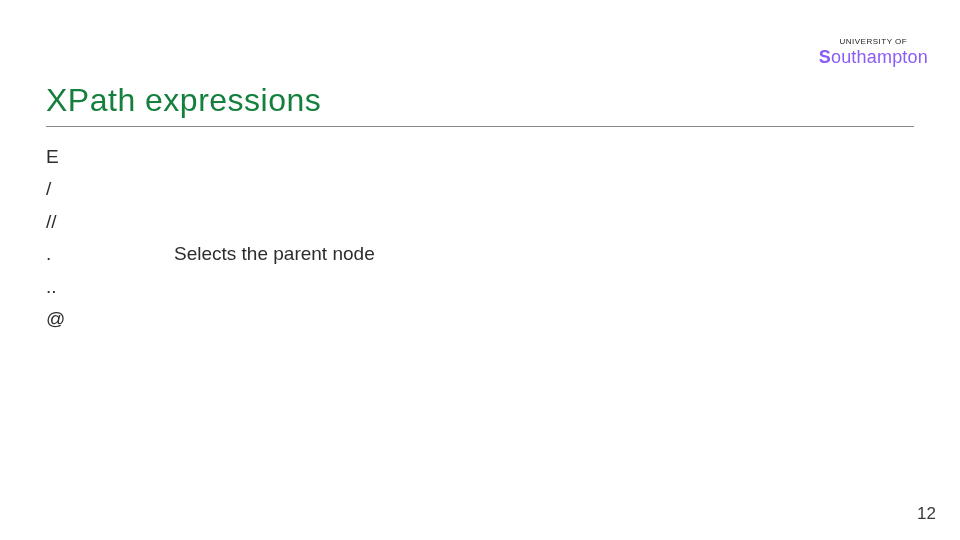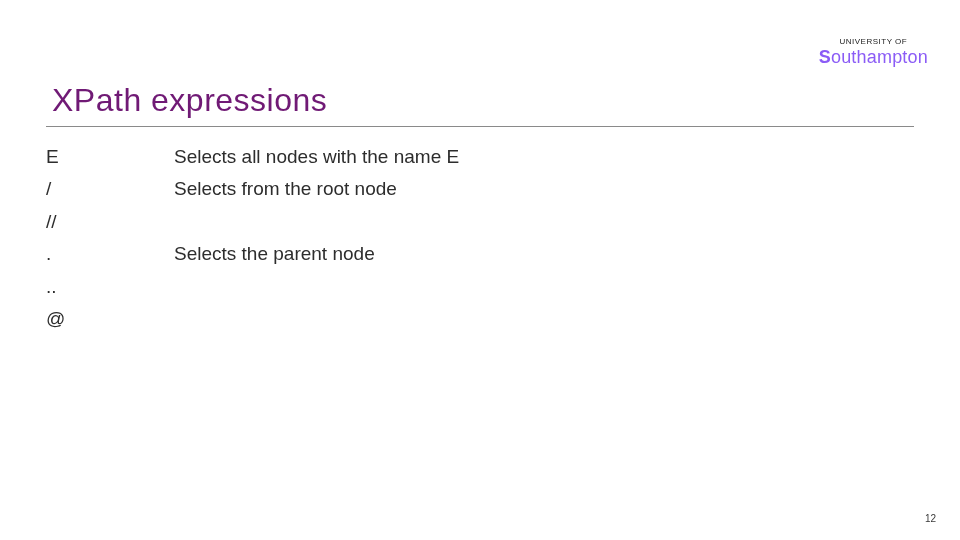--- a/index.html
+++ b/index.html
@@ -38,24 +38,24 @@
     color: #8b5cf6;
     font-weight: 400;
     letter-spacing: 0.2px;
   }
   .logo-bold {
     font-weight: 700;
   }
   .title {
     position: absolute;
     top: 82px;
-    left: 52px;
+    left: 46px;
     font-size: 32px;
     font-weight: 400;
-    color: #701a75;
+    color: #15803d;
     letter-spacing: 0.5px;
     padding-bottom: 6px;
   }
   .title-rule {
     position: absolute;
     top: 126px;
     left: 46px;
     right: 46px;
     height: 1px;
     background: #8a8a8a;
@@ -79,21 +79,21 @@
     flex: 0 0 128px;
     font-family: "Segoe UI", Arial, sans-serif;
   }
   .col-desc {
     flex: 1;
   }
   .page-number {
     position: absolute;
     bottom: 16px;
     right: 24px;
-    font-size: 10px;
+    font-size: 17px;
     color: #3a3a3a;
   }
 </style>
 </head>
 <body>
 
 <div class="slide">
 
   <div class="logo">
     <div class="logo-top">UNIVERSITY OF</div>
@@ -101,25 +101,23 @@
       <span class="logo-bold">S</span><span>outhampton</span>
     </div>
   </div>
 
   <div class="title">XPath expressions</div>
   <div class="title-rule"></div>
 
   <div class="table">
     <div class="row">
       <div class="col-symbol">E</div>
-      <div class="col-desc">Selects all nodes with the name E</div>
     </div>
     <div class="row">
       <div class="col-symbol">/</div>
-      <div class="col-desc">Selects from the root node</div>
     </div>
     <div class="row">
       <div class="col-symbol">//</div>
     </div>
     <div class="row">
       <div class="col-symbol">.</div>
       <div class="col-desc">Selects the parent node</div>
     </div>
     <div class="row">
       <div class="col-symbol">..</div>

